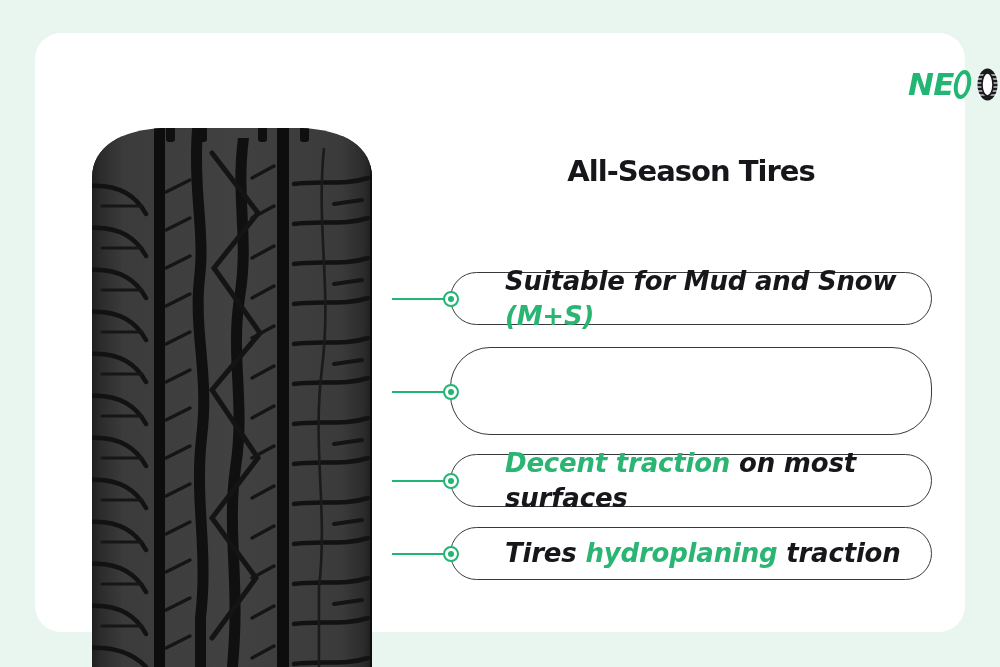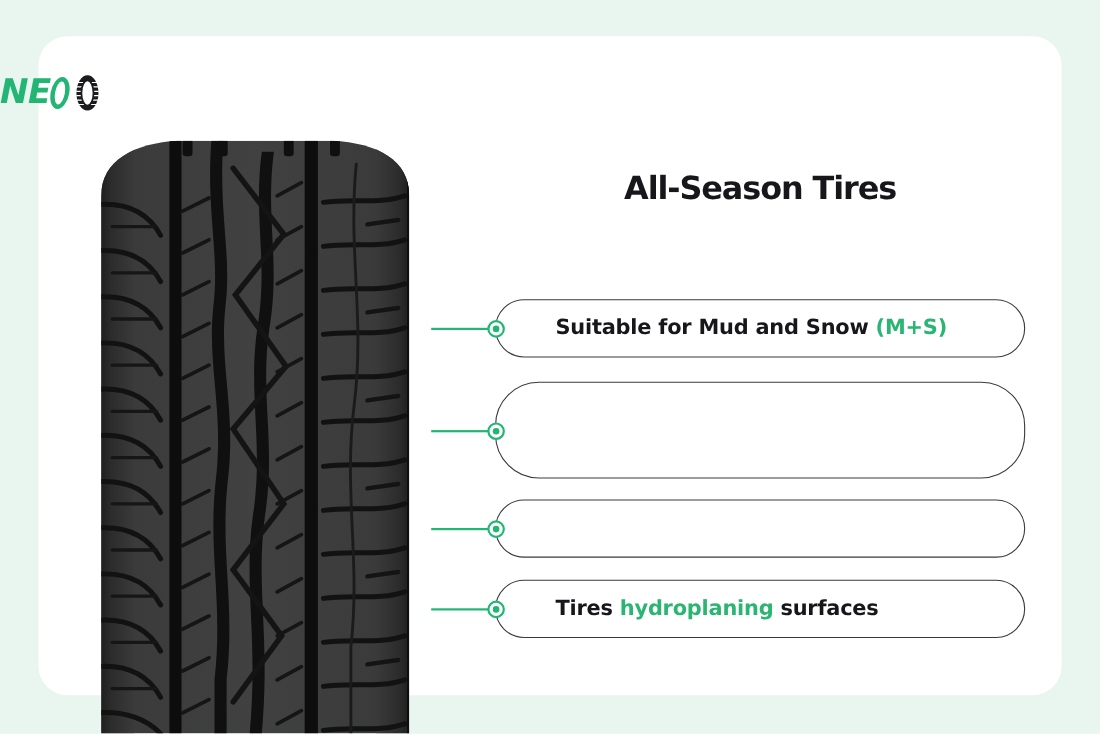--- a/index.html
+++ b/index.html
@@ -37,21 +37,21 @@
   
   .logo {
     position: absolute;
     left: 0;
     top: 0;
     width: 1000px;
     height: 44px;
     top: 62px;
     display: flex;
     align-items: center;
-    justify-content: flex-start;
+    justify-content: flex-end;
     pointer-events: none;
   }
   .logo-inner {
     display: flex;
     align-items: center;
     height: 40px;
   }
   .logo-ne {
     font-family: "DejaVu Sans", sans-serif;
     font-weight: 700;
@@ -148,24 +148,25 @@
   .pill .marker i {
     display: block;
     width: 6px;
     height: 6px;
     border-radius: 50%;
     background: #22b573;
   }
   .pill-text {
     font-family: "DejaVu Sans", sans-serif;
     font-weight: 700;
-    font-size: 19px;
+    font-size: 26px;
     line-height: 1.33;
     color: #17171b;
     letter-spacing: -0.2px;
+    font-style: italic;
   }
   .pill-text .accent { color: #2bb573; }
 
   
   #pill-0 { top: 272px; height: 53px; }
   #pill-1 { top: 347px; height: 88px; }
   #pill-2 { top: 454px; height: 53px; }
   #pill-3 { top: 527px; height: 53px; }
 
   #pill-0 .marker { top: 18px; }
@@ -392,22 +393,23 @@
   <div class="pill" id="pill-1">
     <span class="marker">
         <i></i>
       </span>
   </div>
 
   <div class="pill" id="pill-2">
     <span class="marker">
         <i></i>
       </span>
+    <div class="pill-text"><span class="accent">Decent traction</span><span> on most surfaces</span></div>
   </div>
 
   <div class="pill" id="pill-3">
     <span class="marker">
         <i></i>
       </span>
-    <div class="pill-text"><span>Tires </span><span class="accent">hydroplaning</span><span> surfaces</span></div>
+    <div class="pill-text"><span>Tires </span><span class="accent">hydroplaning</span><span> traction</span></div>
   </div>
 
 </div>
 
 </body></html>

